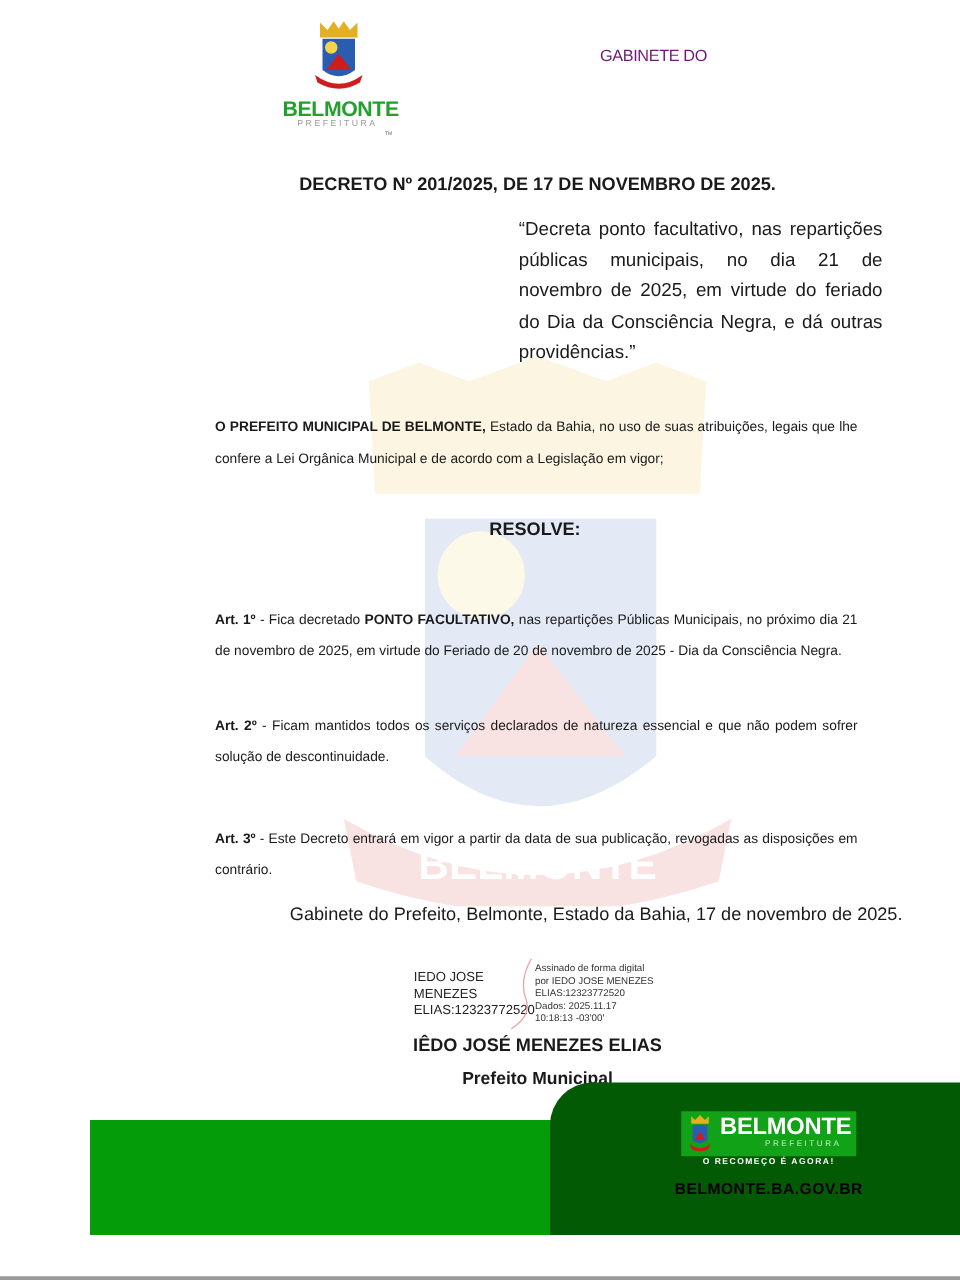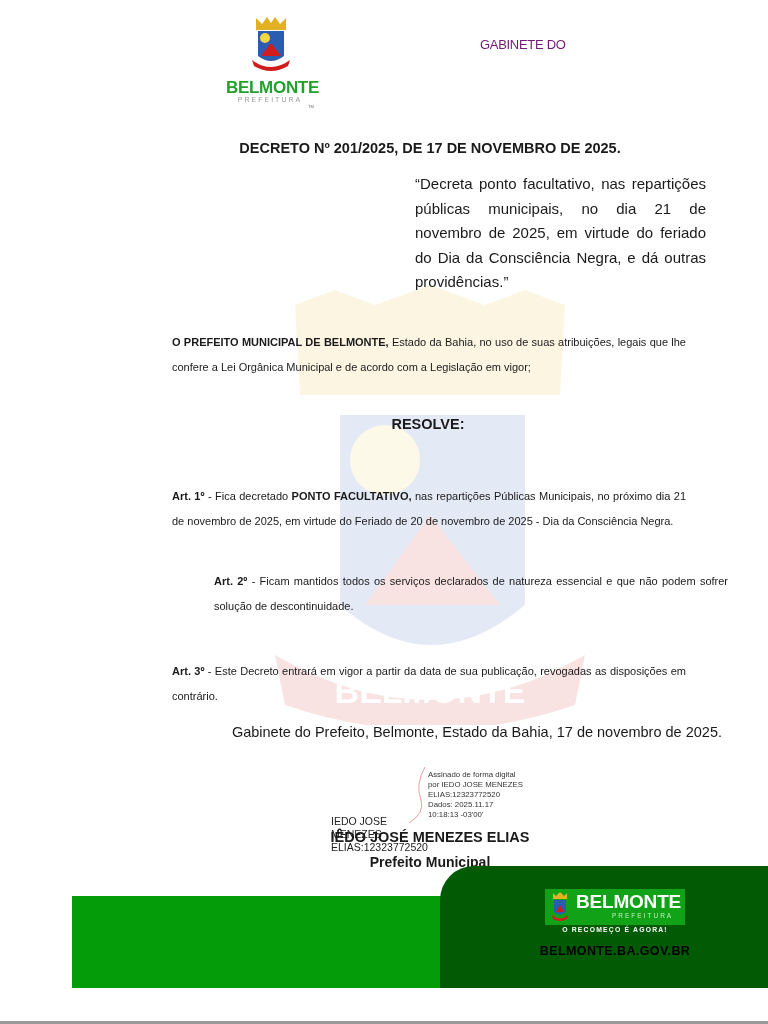--- a/index.html
+++ b/index.html
@@ -28,28 +28,28 @@
   
   #decree-title { left:0; width:860px; top:140px; text-align:center; font-weight:bold; font-size:14.5px; }
   #decree-title span { display:inline-block; }
 
   #ementa { left:395px; top:172px; width:291px; font-size:15px; line-height:24.6px; text-align:justify;margin-left:20px; }
 
   .para { left:172px; width:514px; font-size:11px; line-height:24.6px; text-align:justify; }
   #preamble { top:330px; }
   #resolve { left:0; width:856px; top:416px; text-align:center; font-weight:bold; font-size:14.5px; }
   #art1 { top:484px; }
-  #art2 { top:569px;margin-left:42px; }
+  #art2 { top:569px; }
   #art3 { top:659px; }
   b { font-weight:bold; }
 
   #closing { left:0; width:686px; text-align:right; top:724px; font-size:14.5px;padding-left:36px; }
 
   
-  #sig-name-block { left:331px; top:776px; font-size:10.5px; line-height:13px; color:#222;margin-top:39px; }
+  #sig-name-block { left:331px; top:776px; font-size:10.5px; line-height:13px; color:#222; }
   #sig-details { left:428px; top:770px; font-size:7.8px; line-height:10px; color:#333; }
   #sig-scribble { left:395px; top:765px; width:40px; height:60px; }
   #signer-name { left:0; width:860px; text-align:center; top:829px; font-weight:bold; font-size:14.5px; }
   #signer-role { left:0; width:860px; text-align:center; top:854px; font-weight:bold; font-size:14px; }
 
   
   #footer-bar { left:72px; top:896px; width:400px; height:92px; background:#049c08; }
   #footer-panel { left:440px; top:866px; width:328px; height:122px; background:#025a05; border-top-left-radius:34px; }
   #footer-logo { left:545px; top:889px; width:140px; height:36px; background:#11a218; }
   #footer-logo .fl-crest { position:absolute; left:6px; top:3px; width:18px; height:30px; }

